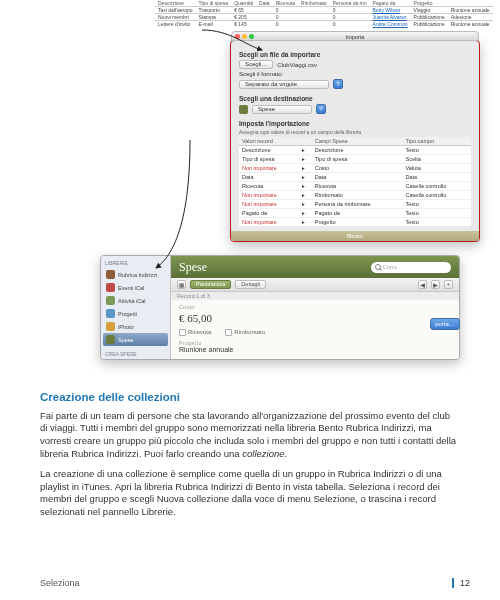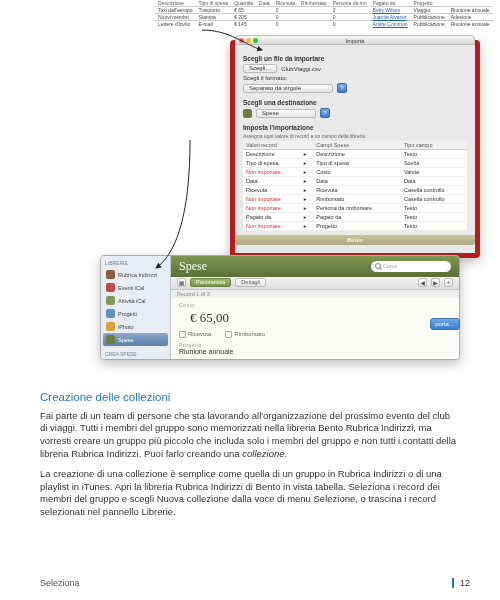--- a/index.html
+++ b/index.html
@@ -34,24 +34,24 @@
     }
     .expenses-table th { border-top: none; font-weight: normal; color: #555; }
     .paid-link { color: #1a63b8; text-decoration: underline; }
 
     
     .dialog {
       position: absolute;
       left: 190px; top: 40px;
       width: 250px;
       background: #e9e9e9;
-      border: 5px solid #b91c1c;
+      border: 1px solid #b91c1c;
       border-radius: 4px;
       box-shadow: 0 4px 12px rgba(0,0,0,0.25);
-      padding: 4px 8px 16px 8px;
+      padding: 4px 8px 8px 8px;
       font-size: 6px;
       color: #333;
     }
     .dialog .titlebar {
       position: absolute;
       top: -10px; left: 0; right: 0;
       height: 10px;
       background: linear-gradient(#f5f5f5,#d9d9d9);
       border: 1px solid #bbb;
       border-radius: 4px 4px 0 0;
@@ -118,21 +118,21 @@
     .search-box .mag::after { content:""; position:absolute; width:3px; height:1px; background:#888; transform:rotate(45deg); right:-2px; bottom:-1px;}
     .toolbar {
       height: 14px; background: linear-gradient(#f4f4f4,#dedede); border-bottom:1px solid #c7c7c7;
       display:flex; align-items:center; gap:4px; padding:0 6px; font-size:5.5px; color:#555;
     }
     .tool-btn { height: 9px; padding: 0 5px; background: linear-gradient(#fff,#e3e3e3); border:1px solid #bbb; border-radius:2px; line-height:7px; }
     .tool-btn.active { background: linear-gradient(#9fb76f,#7e9650); color:#fff; border-color:#6b7e42;}
     .nav-arrow { width:9px; height:9px; border:1px solid #bbb; border-radius:2px; background:linear-gradient(#fff,#e3e3e3); display:flex; align-items:center; justify-content:center; font-size:6px; color:#555;}
     .form-area { flex:1; background:#fafaf7; padding:4px 8px; font-size:6px; color:#555; }
     .sec-label { font-size:5px; color:#999; letter-spacing:0.5px; }
-    .cost-val { font-family: Georgia, serif; font-size: 13px; color:#333; margin:2px 0 5px 11px; }
+    .cost-val { font-family: Georgia, serif; font-size: 11px; color:#333; margin:2px 0 5px 0; }
     .chk-row { display:flex; gap:14px; font-size:6px; color:#666; }
     .chk { width:7px; height:7px; border:1px solid #aaa; border-radius:1px; background:#fff; display:inline-block; margin-right:2px; vertical-align:middle;}
 
     
     .esporta {
       position: absolute; right: 20px; top: 318px;
       width: 30px; height: 12px;
       background: linear-gradient(#6fa8e6,#3a7bd5); border:1px solid #3a6ea5; border-radius:3px;
       color:#fff; font-size:6px; text-align:center; line-height:10px;
     }
@@ -148,21 +148,21 @@
     }
     .arrow-svg { position:absolute; left: 40px; top: 0; width: 400px; height: 370px; pointer-events:none; }
 
     
     .body-text {
       position: absolute;
       left: 40px; right: 40px; top: 390px;
       font-size: 9.5px; color: #333;
       line-height: 1.35;
     }
-    .body-text h3 { color: #1f78b4; font-weight: normal; font-size: 11.5px; margin-bottom: 4px; }
+    .body-text h3 { color: #1f78b4; font-weight: bold; font-size: 11.5px; margin-bottom: 4px; }
     .body-text p { margin-bottom: 7px; }
     .body-text em { font-style: italic; }
 
     .footer {
       position: absolute; left: 40px; right: 30px; bottom: 12px;
       display: flex; justify-content: space-between; align-items: center;
       font-size: 9px; color: #555;
     }
     .footer .pg { color: #333; border-left: 2px solid #1f78b4; padding-left: 6px; }
   </style>

